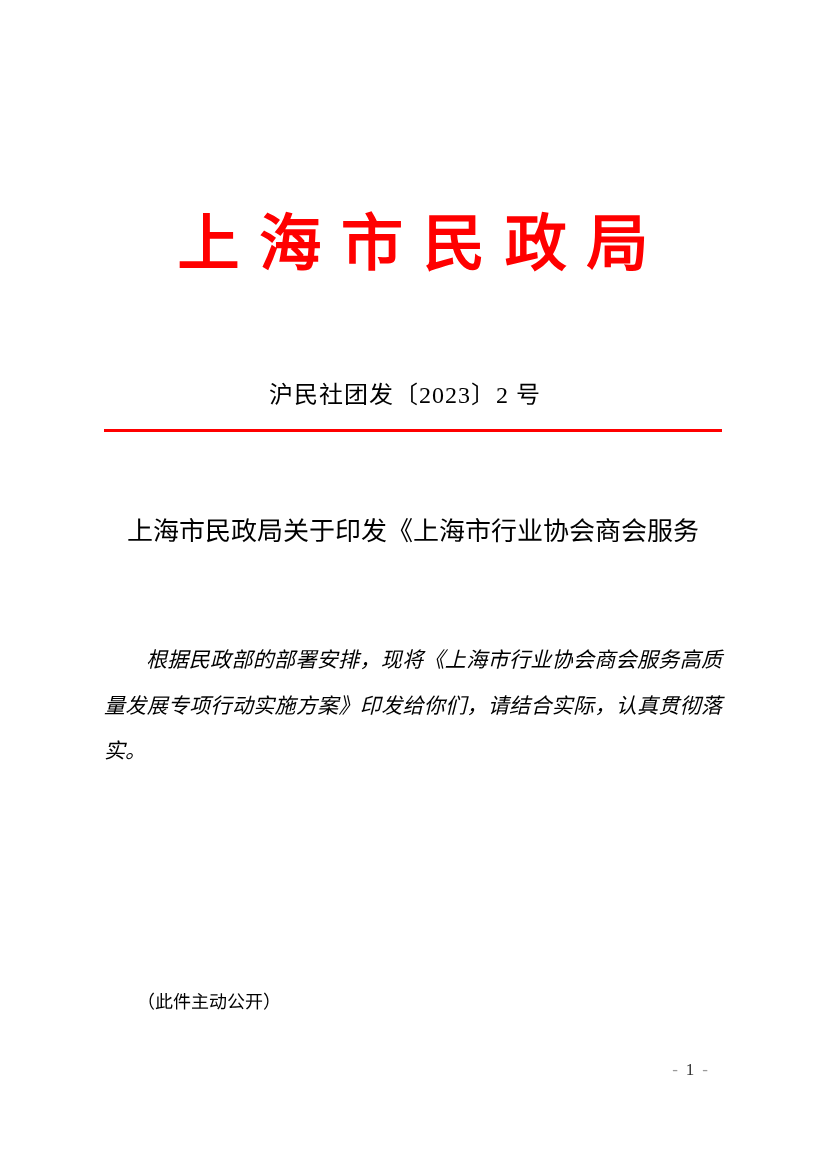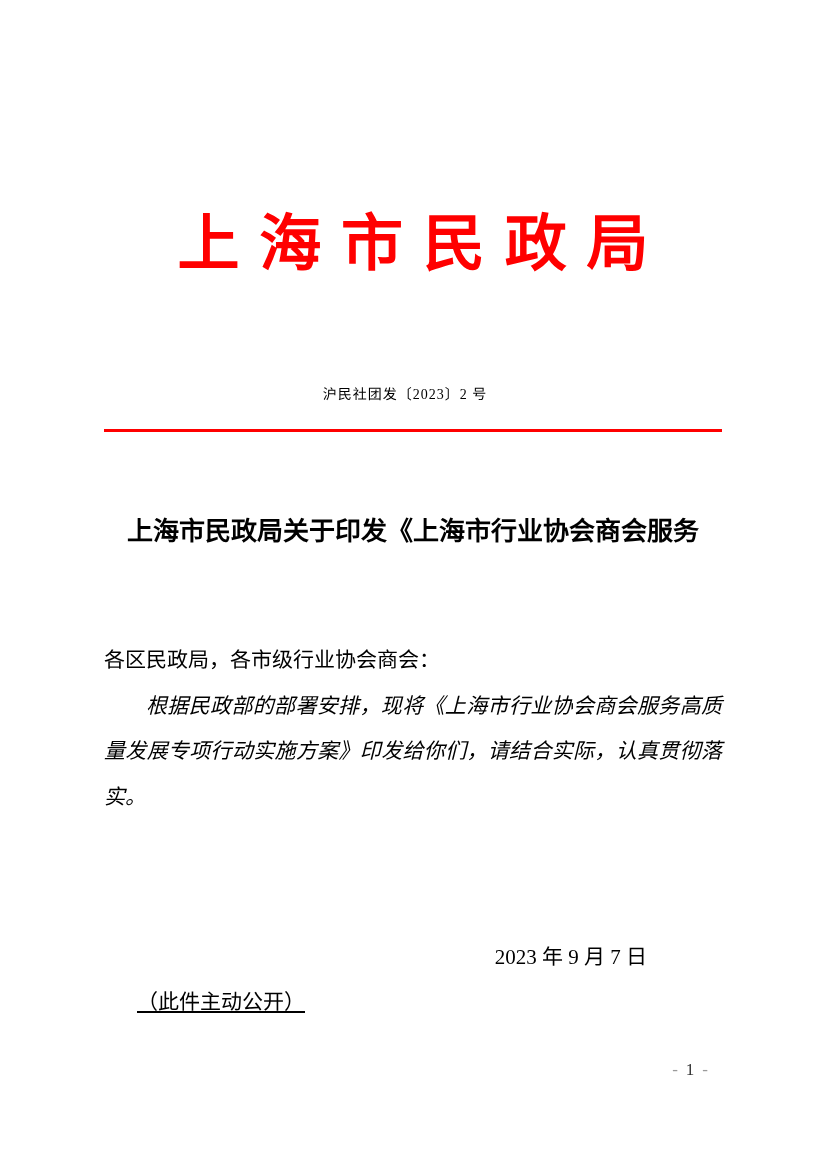--- a/index.html
+++ b/index.html
@@ -32,21 +32,21 @@
     padding-left: 0.32em; 
     white-space: nowrap;
   }
   
   .doc-number {
     position: absolute;
     top: 373px;
     left: 0;
     right: 16px;
     text-align: center;
-    font-size: 14px;
+    font-size: 24px;
     letter-spacing: 1px;
     line-height: 28px;
     color: var(--text-color, #000000);
   }
   
   .red-rule {
     position: absolute;
     top: 421px;
     left: 104px;
     width: 618px;
@@ -55,21 +55,21 @@
   }
   
   .doc-title {
     position: absolute;
     top: 497px;
     left: 104px;
     width: 618px;
     margin: 0;
     text-align: center;
     font-size: 26px;
-    font-weight: 700;
+    font-weight: 400;
     line-height: 53px;
     color: var(--text-color, #000000);
   }
   .title-line { display: block; white-space: nowrap; }
   
   .body-text {
     position: absolute;
     top: 630px;
     left: 104px;
     width: 618px;
@@ -88,25 +88,24 @@
     font-size: 21px;
     line-height: 30px;
     color: var(--text-color, #000000);
     white-space: nowrap;
   }
   
   .disclosure {
     position: absolute;
     top: 979px;
     left: 137px;
-    font-size: 21px;
+    font-size: 18px;
     line-height: 30px;
     color: var(--text-color, #000000);
     white-space: nowrap;
-    text-decoration: underline;
   }
   
   .page-footer {
     position: absolute;
     top: 1051px;
     right: 118px;
     font-size: 17px;
     line-height: 22px;
     white-space: nowrap;
   }
@@ -122,25 +121,23 @@
 
   <div class="doc-number">沪民社团发〔2023〕2 号</div>
 
   <div class="red-rule"></div>
 
   <h1 class="doc-title">
     <span class="title-line">上海市民政局关于印发《上海市行业协会商会服务</span>
   </h1>
 
   <div class="body-text">
-    <p class="salutation">各区民政局，各市级行业协会商会：</p>
     <p class="paragraph">根据民政部的部署安排，现将《上海市行业协会商会服务高质量发展专项行动实施方案》印发给你们，请结合实际，认真贯彻落实。</p>
   </div>
 
-  <div class="date-line">2023 年 9 月 7 日</div>
 
   <div class="disclosure">（此件主动公开）</div>
 
   <div class="page-footer">
     <span class="dash">-</span><span class="num">1</span><span class="dash">-</span>
   </div>
 
 </div>
 
 </body></html>

